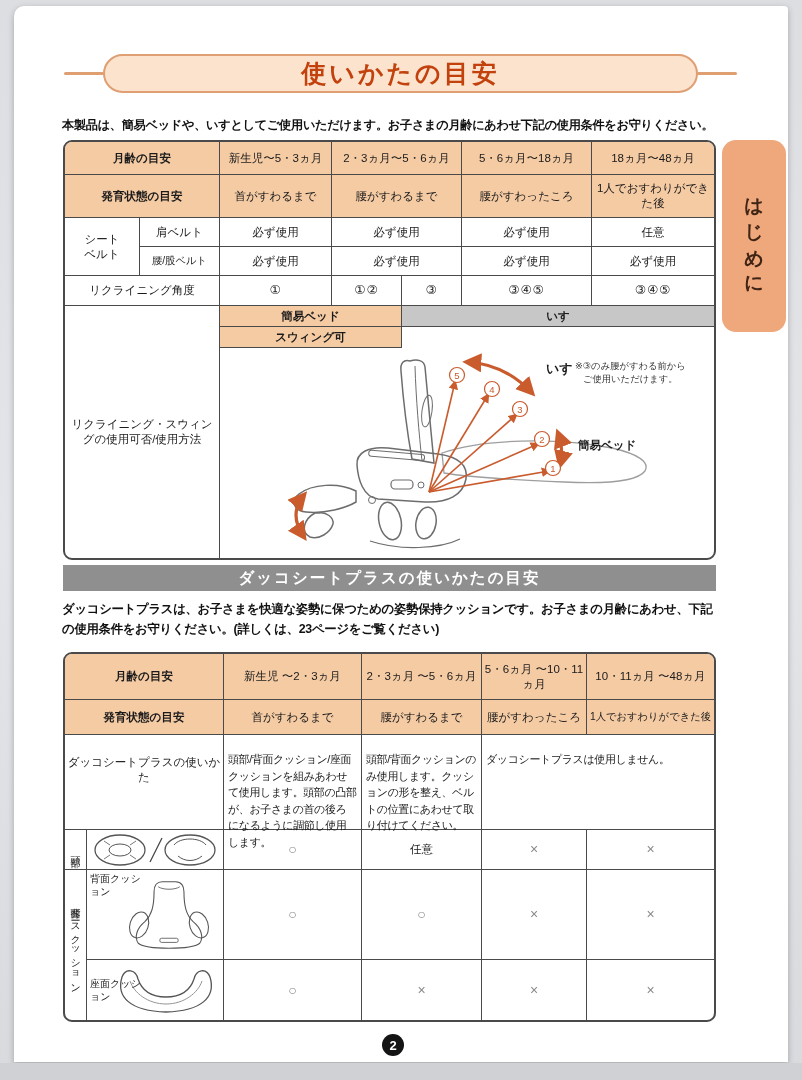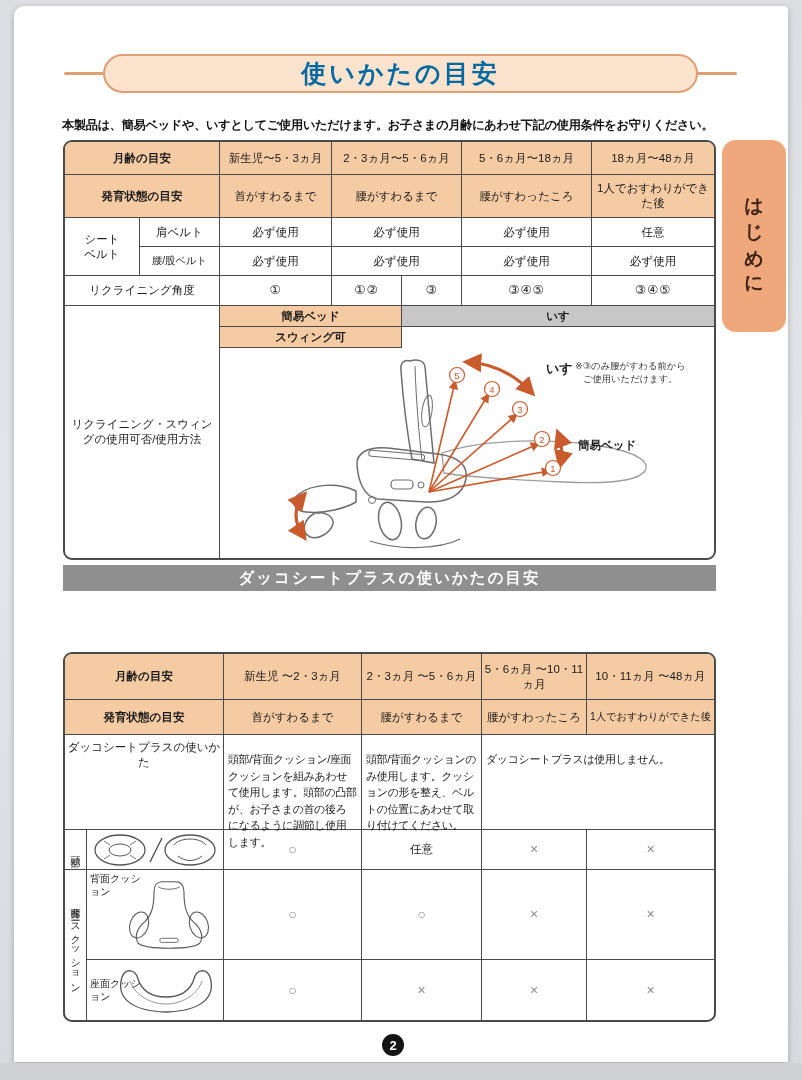--- a/index.html
+++ b/index.html
@@ -5,21 +5,21 @@
   * { box-sizing: border-box; margin: 0; padding: 0; }
   html,body { width:802px; height:1080px; }
   body { font-family:"Liberation Sans","DejaVu Sans",sans-serif; background:#e0e2e6; position:relative; }
   .stage { position:absolute; inset:0; background:linear-gradient(180deg,#dcdee2 0%,#e3e5e9 50%,#d8dadd 100%); }
   .page { position:absolute; left:14px; top:6px; width:774px; height:1056px; background:#fff;
           border-radius:10px 4px 0 0; box-shadow:0 2px 6px rgba(0,0,0,.25); overflow:visible; }
 
   
   .banner { position:absolute; left:89px; top:48px; width:595px; height:39px; background:#FBE3CD;
             border:2.5px solid #DF9F73; border-radius:21px; display:flex; align-items:center; justify-content:center; }
-  .banner-title { font-size:25px; font-weight:bold; color:#0369a1; letter-spacing:3px; }
+  .banner-title { font-size:25px; font-weight:bold; color:#c2410c; letter-spacing:3px; }
   .banner-line { position:absolute; top:66px; height:3px; background:#DF9F73; border-radius:2px; }
   .bl-left { left:50px; width:40px; }
   .bl-right { left:683px; width:40px; }
 
   .intro1 { position:absolute; left:48px; top:111px; width:652px; font-size:12.2px; font-weight:700; color:#111; letter-spacing:-0.3px; }
   .intro2 { position:absolute; left:48px; top:593px; width:652px; font-size:12.4px; font-weight:600; color:#111; line-height:1.62; letter-spacing:-0.3px; }
 
   
   .graybar { position:absolute; left:49px; top:559px; width:653px; height:26px; background:#8F8F8F;
              display:flex; align-items:center; justify-content:center; }
@@ -169,35 +169,36 @@
           <text x="355" y="20" font-size="9.3" fill="#333">※③のみ腰がすわる前から</text>
           <text x="363" y="33" font-size="9.3" fill="#333">ご使用いただけます。</text>
           <text x="358" y="100" font-size="11.5" font-weight="bold" fill="#1c1c1c">簡易ベッド</text>
         </svg>
       </div>
     </div>
 
     <div class="graybar">
       <span>ダッコシートプラスの使いかたの目安</span>
     </div>
+    <p class="intro2">ダッコシートプラスは、お子さまを快適な姿勢に保つための姿勢保持クッションです。お子さまの月齢にあわせ、下記の使用条件をお守りください。(詳しくは、23ページをご覧ください)</p>
 
     <div class="tbl" id="t2">
       <div class="cell peach bold" style="grid-area:1/1/2/3">月齢の目安</div>
       <div class="cell peach" style="grid-area:1/3/2/4">新生児 〜2・3ヵ月</div>
       <div class="cell peach" style="grid-area:1/4/2/5">2・3ヵ月 〜5・6ヵ月</div>
       <div class="cell peach" style="grid-area:1/5/2/6">5・6ヵ月 〜10・11ヵ月</div>
       <div class="cell peach nbr" style="grid-area:1/6/2/7">10・11ヵ月 〜48ヵ月</div>
 
       <div class="cell peach bold" style="grid-area:2/1/3/3">発育状態の目安</div>
       <div class="cell peach" style="grid-area:2/3/3/4">首がすわるまで</div>
       <div class="cell peach" style="grid-area:2/4/3/5">腰がすわるまで</div>
       <div class="cell peach" style="grid-area:2/5/3/6">腰がすわったころ</div>
       <div class="cell peach nbr" style="grid-area:2/6/3/7;font-size:10.3px">1人でおすわりができた後</div>
 
-      <div class="cell" style="grid-area:3/1/4/3;align-items:flex-start;padding-top:5px">ダッコシートプラスの使いかた</div>
+      <div class="cell" style="grid-area:3/1/4/3;align-items:flex-start;padding-top:20px">ダッコシートプラスの使いかた</div>
       <div class="cell txtcell" style="grid-area:3/3/4/4">頭部/背面クッション/座面クッションを組みあわせて使用します。頭部の凸部が、お子さまの首の後ろになるように調節し使用します。</div>
       <div class="cell txtcell" style="grid-area:3/4/4/5">頭部/背面クッションのみ使用します。クッションの形を整え、ベルトの位置にあわせて取り付けてください。</div>
       <div class="cell txtcell nbr" style="grid-area:3/5/4/7">ダッコシートプラスは使用しません。</div>
 
       <div class="cell vt" style="grid-area:4/1/5/2">頭部</div>
       <div class="cell illuscell" style="grid-area:4/2/5/3">
         <svg width="130" height="38" viewBox="0 0 130 38" fill="none" stroke="#555" stroke-width="1.3">
           <ellipse cx="30" cy="19" rx="25" ry="15"></ellipse>
           <ellipse cx="30" cy="19" rx="11" ry="6" stroke-width="1"></ellipse>
           <path d="M14,10 L20,14 M46,10 L40,14 M14,28 L20,24 M46,28 L40,24" stroke-width="0.8"></path>

